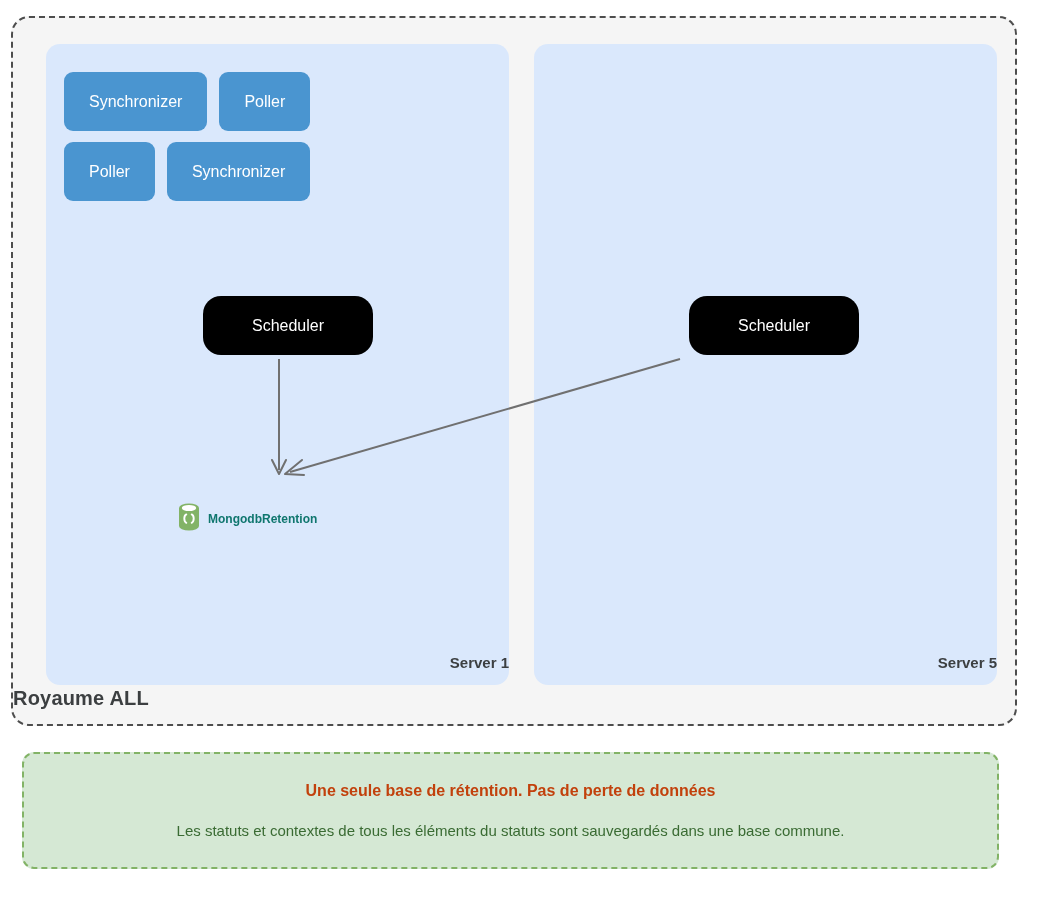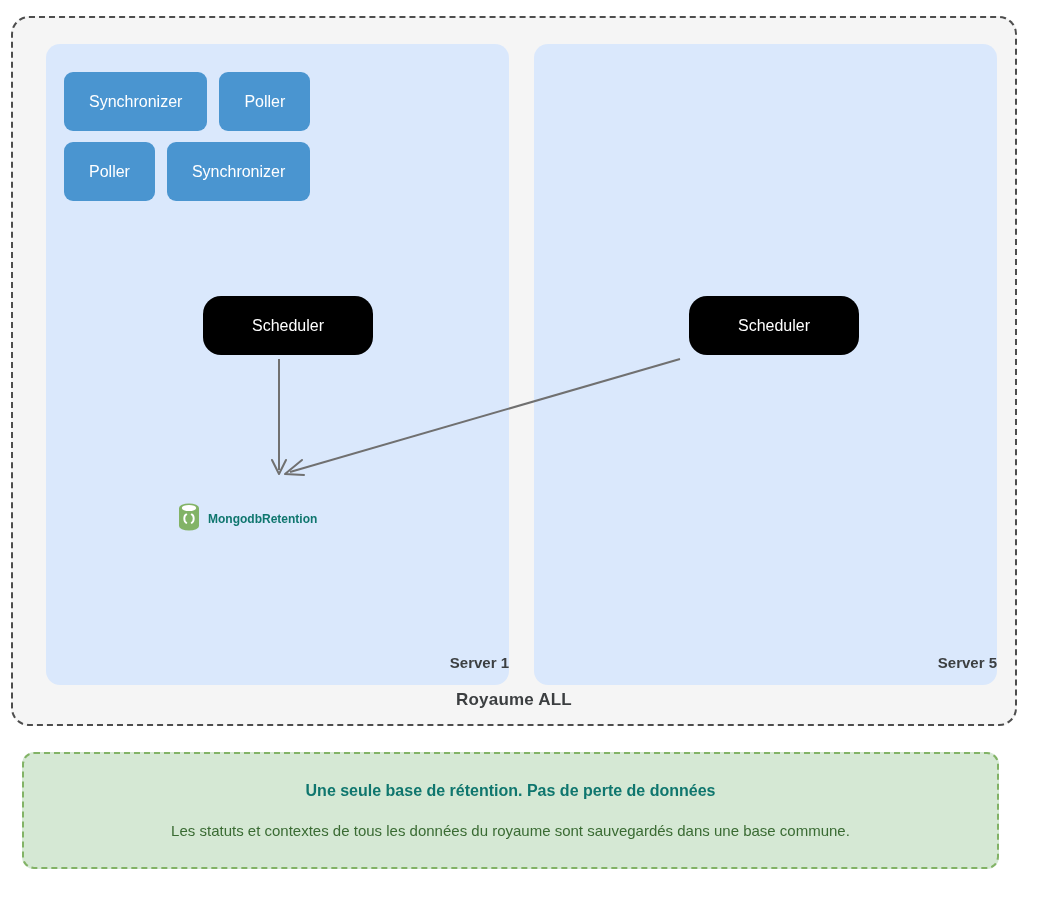--- a/index.html
+++ b/index.html
@@ -27,22 +27,22 @@
     background: #f5f5f5;
     border: 2px dashed #4d4d4d;
     border-radius: 18px;
   }
 
   #realm-label {
     position: absolute;
     left: 0;
     right: 0;
     bottom: 14px;
-    text-align: center;
-    font-size: 17px;
+    text-align: left;
+    font-size: 20px;
     font-weight: bold;
     color: #3c3f41;
     letter-spacing: .2px;
   }
 
   
   .server-panel {
     position: absolute;
     top: 26px;
     width: 463px;
@@ -148,21 +148,21 @@
     border-radius: 12px;
     display: flex;
     flex-direction: column;
     align-items: center;
     justify-content: center;
     gap: 22px;
   }
   #note-title {
     font-size: 16px;
     font-weight: bold;
-    color: #0f766e;
+    color: #c2410c;
     text-align: left;
   }
   #note-body {
     font-size: 15px;
     color: #3a6b33;
     text-align: center;
   }
 </style>
 </head>
 <body>
@@ -217,14 +217,14 @@
       <line x1="667" y1="341" x2="277" y2="454" stroke="#707070" stroke-width="2"></line>
       <path d="M289 442 L272 456 L291 457" fill="none" stroke="#707070" stroke-width="2" stroke-linecap="round" stroke-linejoin="round"></path>
     </g>
   </svg>
 
   <div id="realm-label">Royaume ALL</div>
 </div>
 
 <div id="note-callout">
   <div id="note-title">Une seule base de rétention. Pas de perte de données</div>
-  <div id="note-body">Les statuts et contextes de tous les données du royaume sont sauvegardés dans une base commune.</div>
+  <div id="note-body">Les statuts et contextes de tous les éléments du statuts sont sauvegardés dans une base commune.</div>
 </div>
 
 </body></html>

